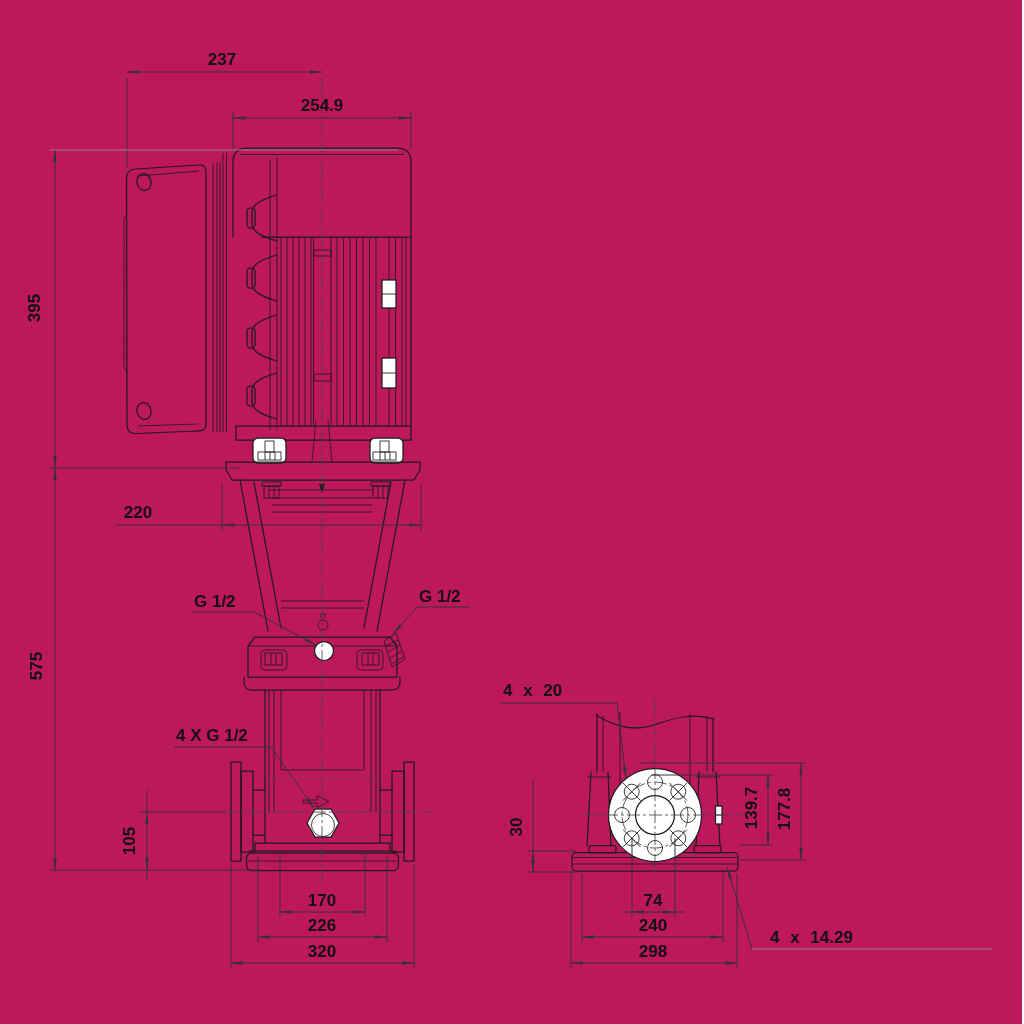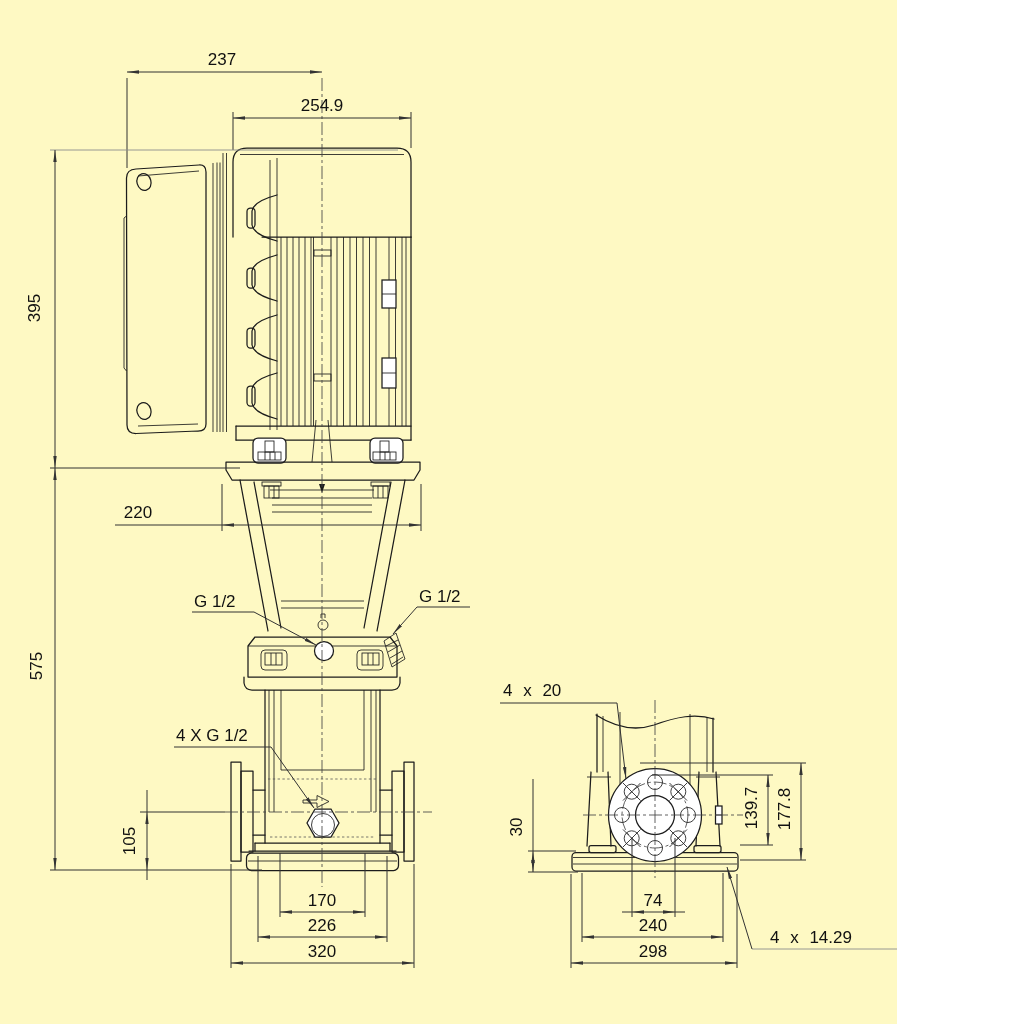--- a/index.html
+++ b/index.html
@@ -1,16 +1,16 @@
 <!DOCTYPE html>
 <html><head>
 <meta charset="utf-8">
 <style>
   html,body{margin:0;padding:0;background:#fff;}
-  .stage{width:897px;height:1024px;position:relative;background:#fef9c3;overflow:hidden;}
+  .stage{width:1022px;height:1024px;position:relative;background:#be185d;overflow:hidden;font-weight:bold;}
   svg{display:block;}
   text{font-family:"Liberation Sans","DejaVu Sans",sans-serif;font-size:17px;fill:#111;}
   .sp{word-spacing:6px;}
   .obj{stroke:#1c1c1c;stroke-width:1.25;fill:none;stroke-linecap:round;stroke-linejoin:round;}
   .obj-thin{stroke:#1c1c1c;stroke-width:0.85;fill:none;}
   .dim{stroke:#333;stroke-width:1;fill:none;}
   .dim-light{stroke:#8c8c8c;stroke-width:0.9;fill:none;}
   .cl{stroke:#444;stroke-width:0.85;fill:none;stroke-dasharray:13 3 3 3;}
   .dotted{stroke:#555;stroke-width:0.8;fill:none;stroke-dasharray:2.4 2.4;}
   .whitefill{fill:#fff;stroke:#1c1c1c;stroke-width:1.25;}

